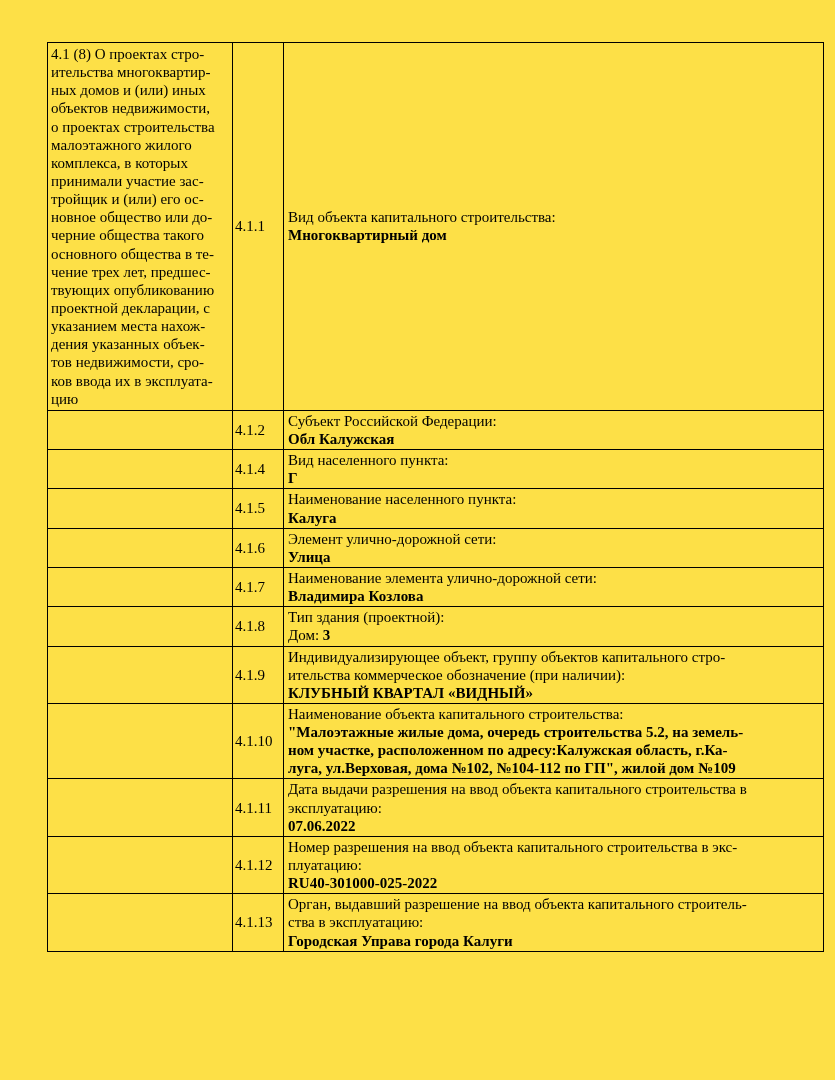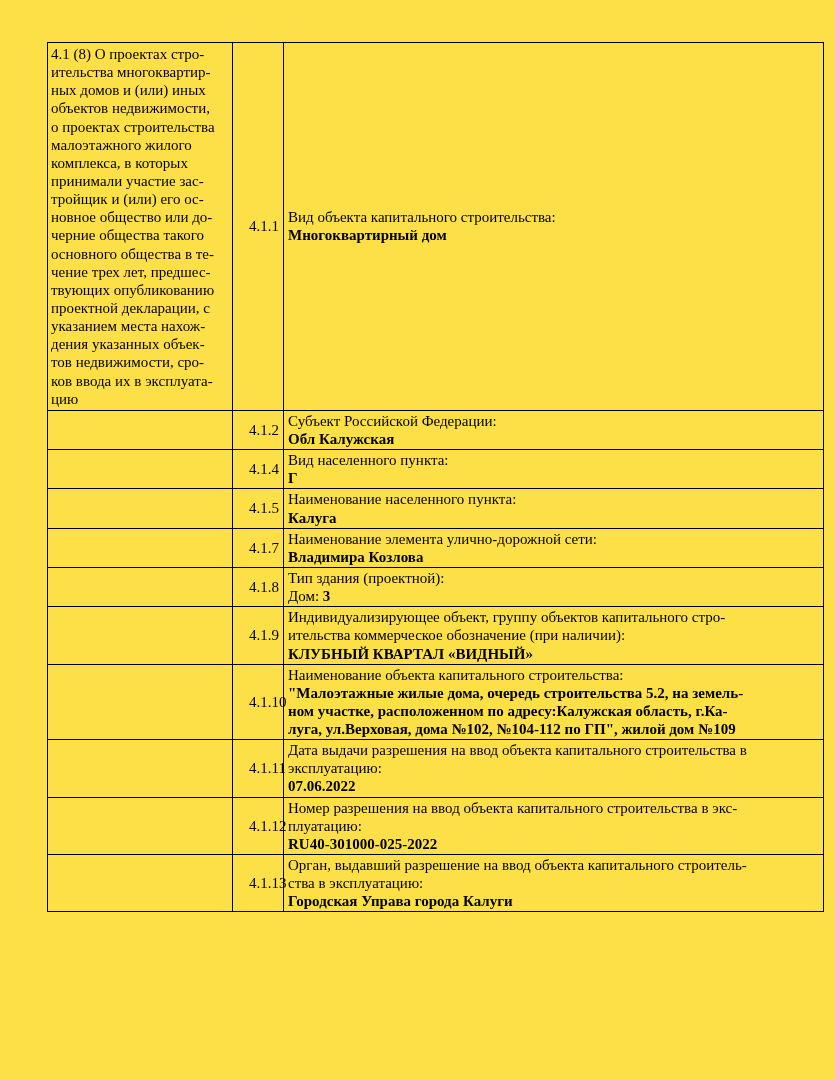--- a/index.html
+++ b/index.html
@@ -33,21 +33,21 @@
     padding: 1px 4px;
     font-size: 15px;
     line-height: 1.21;
   }
   td.desc-cell {
     padding: 2px 3px;
     white-space: pre-line;
   }
   td.code-cell {
     vertical-align: middle;
-    padding-left: 16px;
+    padding-left: 2px;
     padding-right: 2px;
   }
   td.content-cell.vmid {
     vertical-align: middle;
   }
   .label {
     white-space: pre-line;
   }
   .value {
     font-weight: bold;
@@ -119,20 +119,28 @@
 
       <tr>
         <td class="desc-cell"></td>
         <td class="code-cell">4.1.5</td>
         <td class="content-cell">
           <div class="label">Наименование населенного пункта:</div>
           <div class="value-line"><span class="prefix"></span><span class="value">Калуга</span></div>
         </td>
       </tr>
 
+      <tr>
+        <td class="desc-cell"></td>
+        <td class="code-cell">4.1.6</td>
+        <td class="content-cell">
+          <div class="label">Элемент улично-дорожной сети:</div>
+          <div class="value-line"><span class="prefix"></span><span class="value">Улица</span></div>
+        </td>
+      </tr>
 
       <tr>
         <td class="desc-cell"></td>
         <td class="code-cell">4.1.7</td>
         <td class="content-cell">
           <div class="label">Наименование элемента улично-дорожной сети:</div>
           <div class="value-line"><span class="prefix"></span><span class="value">Владимира Козлова</span></div>
         </td>
       </tr>
 

